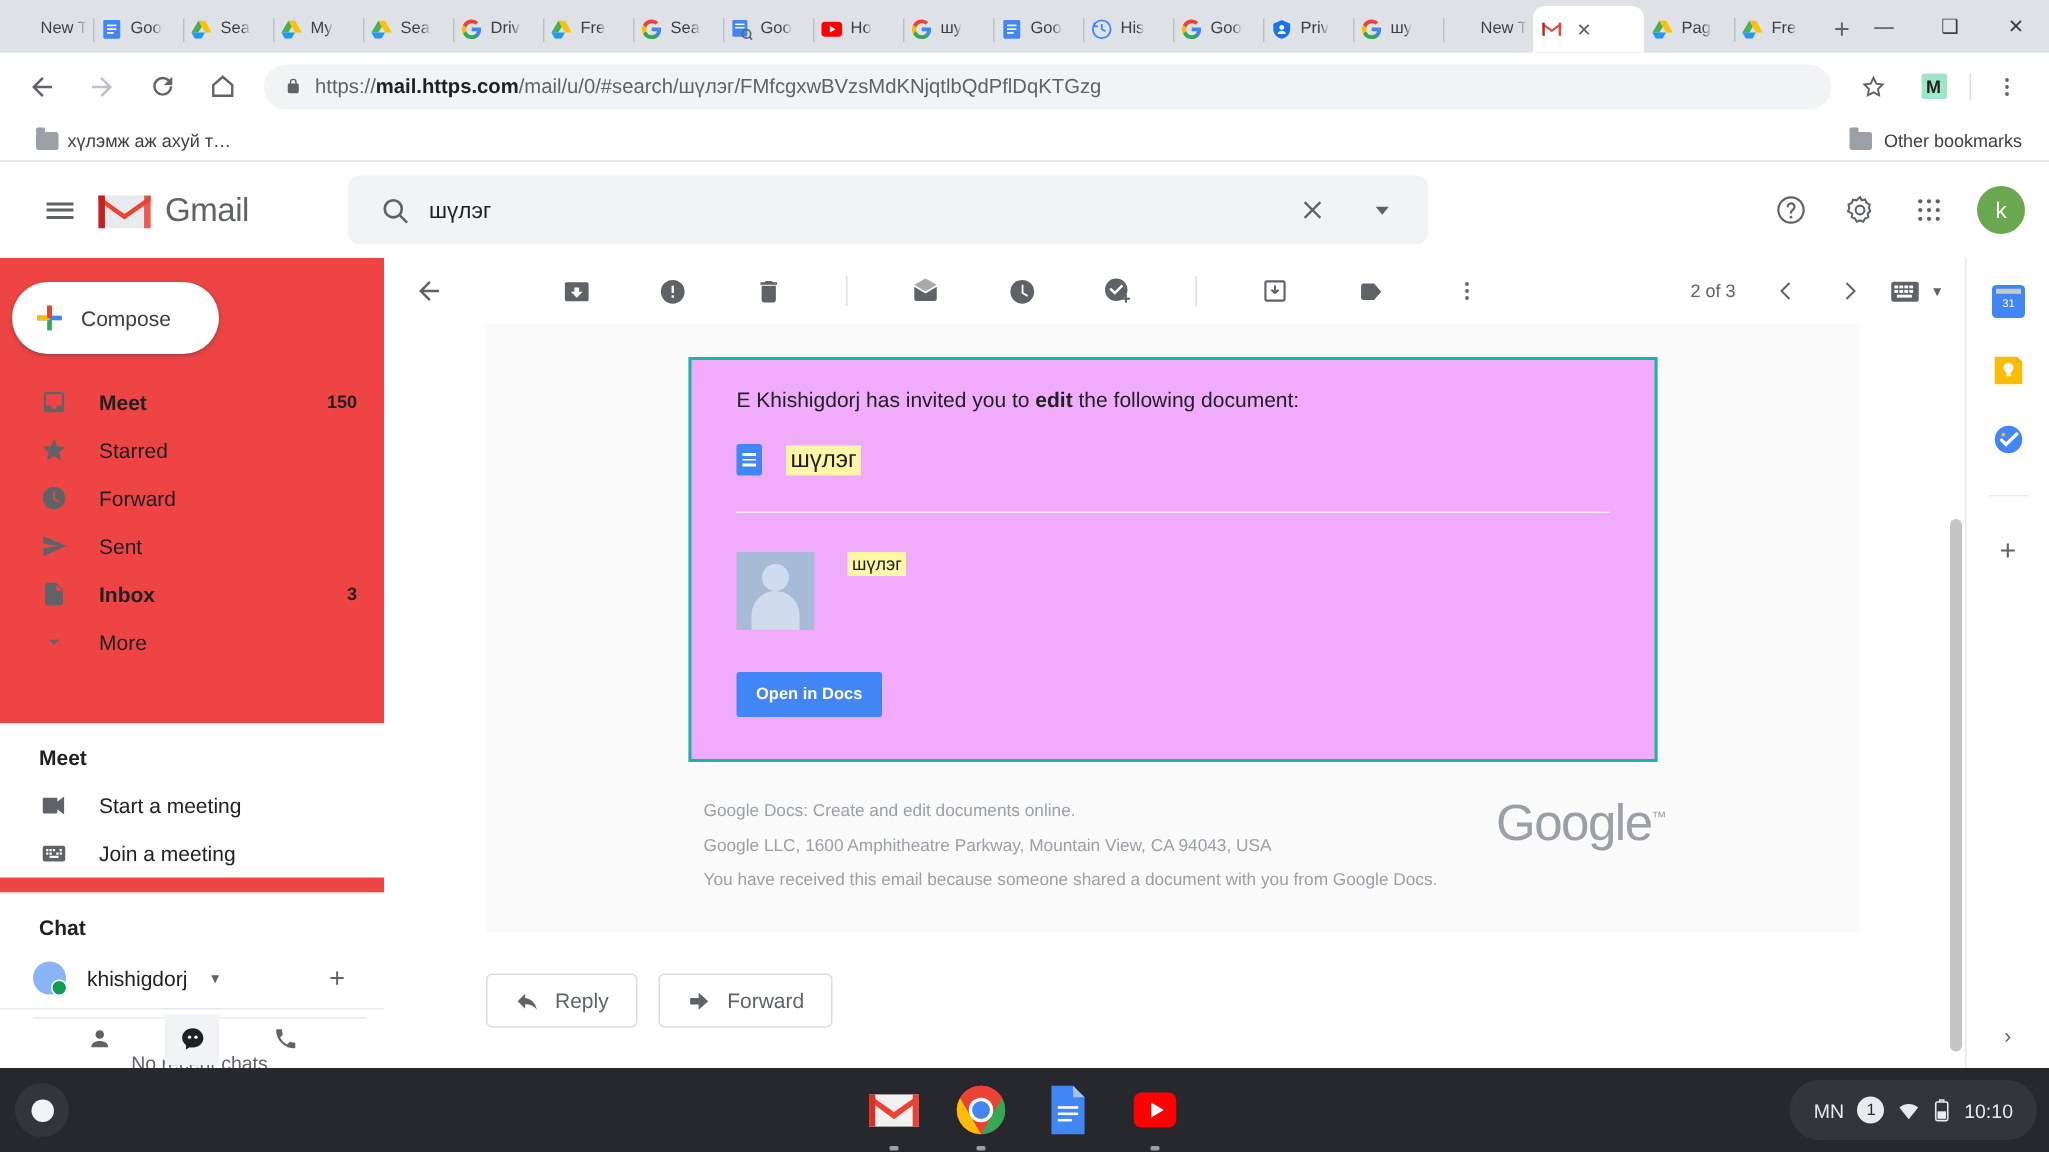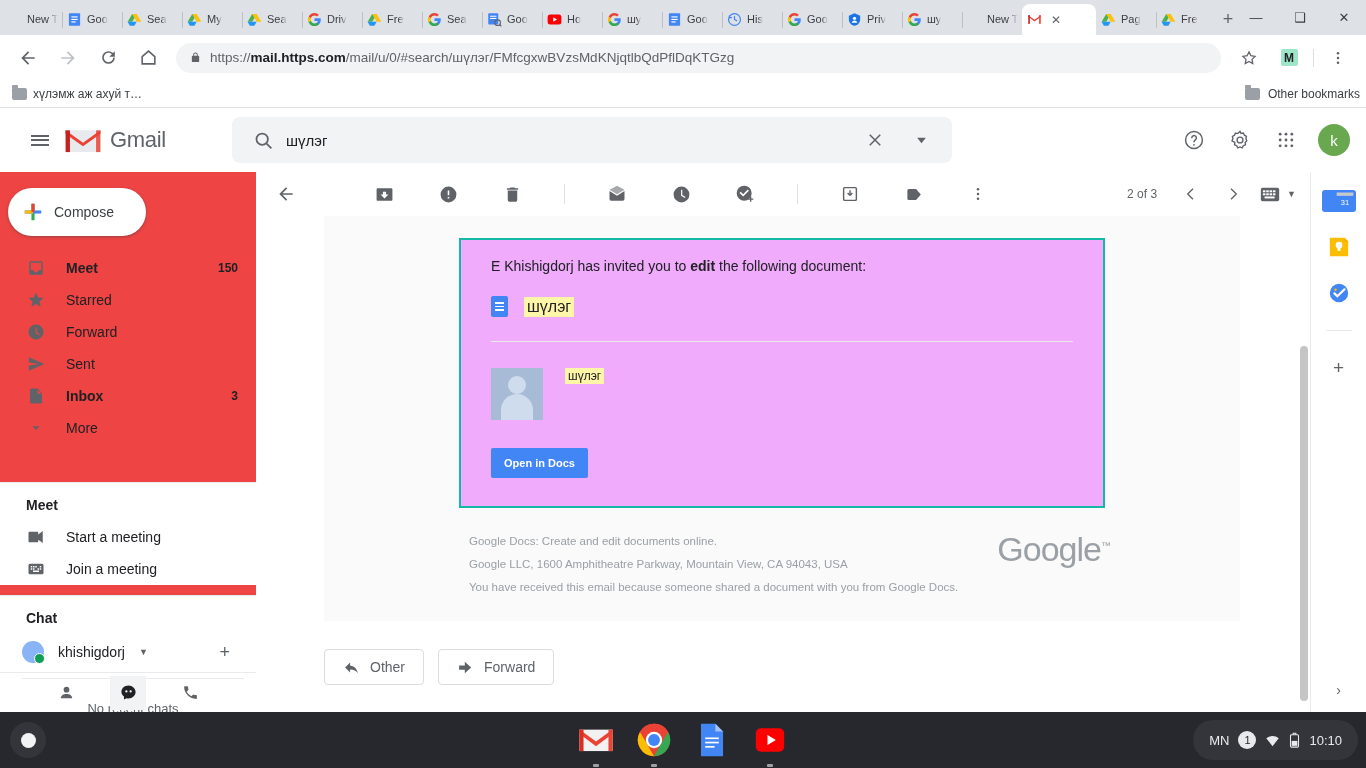--- a/index.html
+++ b/index.html
@@ -59,21 +59,21 @@
     font-size: 13.5px; color: #5f6368; overflow: hidden; white-space: nowrap;
   }
   #omnibox .lock { margin-right: 9px; font-size: 11px; color: #5f6368; }
   #omnibox .url-host { color: #202124; font-weight: bold; }
   #omnibox .url-scheme, #omnibox .url-path { color: #5f6368; }
   .omni-right { display:flex; align-items:center; }
 
   
   #bookmarks-bar {
     height: 28px; background: #fff; display: flex; align-items: center;
-    padding: 0 6px; font-size: 12px; color: #3c4043;
+    padding: 0 18px; font-size: 12px; color: #3c4043;
     border-bottom: 1px solid #e0e0e0;
   }
   .bm { display: flex; align-items: center; gap: 6px; padding: 2px 6px; }
   .bm-folder { width: 15px; height: 12px; background: #9aa0a6; border-radius: 1px 2px 2px 2px; position: relative; }
   .bm-folder:before { content:''; position:absolute; top:-3px; left:0; width:6px; height:3px;
                       background:#9aa0a6; border-radius:1px 1px 0 0;}
   #bookmarks-right { margin-left: auto; display: flex; align-items: center; }
 
   
   #gmail { height: 604px; background: #fff; position: relative; overflow: hidden; }
@@ -184,21 +184,21 @@
   .rf-btn { height: 36px; border: 1px solid #dadce0; border-radius: 4px; display: flex;
             align-items: center; gap: 10px; padding: 0 18px; font-size: 14px; color: #5f6368; }
 
   #mail-vscroll { position: absolute; right: 2px; top: 130px; width: 8px; height: 355px;
                   background: #c5c5c5; border-radius: 4px; }
 
   
   #right-rail { width: 56px; flex: 0 0 56px; border-left: 1px solid #e8eaed;
                 display: flex; flex-direction: column; align-items: center;
                 padding-top: 18px; gap: 24px; position: relative; }
-  .rail-icon { width: 34px; height: 22px; display: flex; align-items: flex-end;
+  .rail-icon { width: 22px; height: 22px; display: flex; align-items: flex-start;
                justify-content: center; border-radius: 3px; font-size: 10px; color:#fff; }
   #rail-div { width: 26px; height: 1px; background: #e8eaed; margin: 2px 0; }
   #rail-plus { color: #5f6368; font-size: 19px; }
   #rail-expand { position: absolute; bottom: 14px; color: #5f6368; font-size: 14px; }
 
   
   #shelf { height: 56px; background: #26282d; display: flex; align-items: center;
            position: relative; }
   #launcher { width: 36px; height: 36px; margin-left: 10px; border-radius: 50%;
               background: #33353a; display: flex; align-items: center; justify-content: center; }
@@ -840,21 +840,21 @@
               </div>
             </div>
 
             <div id="reply-row" style="padding-left:0;margin-left:0;">
               <div class="rf-btn">
                 <span>
                   <svg class="svg-i" width="17" height="17" viewBox="0 0 24 24" fill="currentColor">
                       <path d="M10 9V5l-7 7 7 7v-4.1c5 0 8.5 1.6 11 5.1-1-5-4-10-11-11z"></path>
                     </svg>
                 </span>
-                <span>Other</span>
+                <span>Reply</span>
               </div>
               <div class="rf-btn">
                 <span>
                   <svg class="svg-i" width="17" height="17" viewBox="0 0 24 24" fill="currentColor">
                       <path d="M3 9v6h8v5l9-8-9-8v5z"></path>
                     </svg>
                 </span>
                 <span>Forward</span>
               </div>
             </div>

